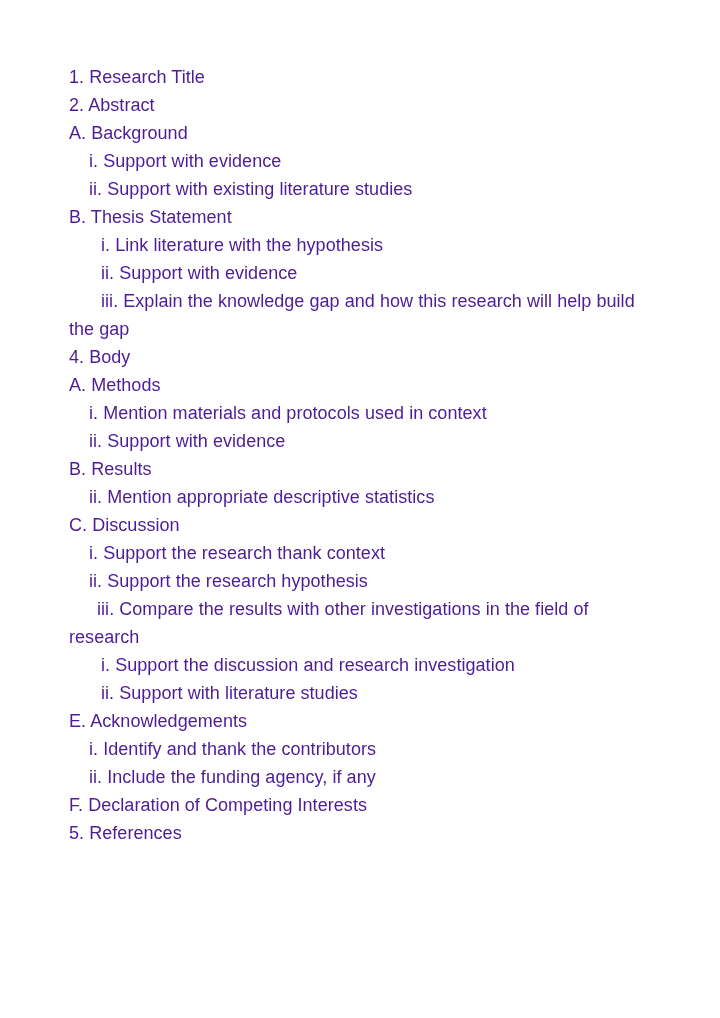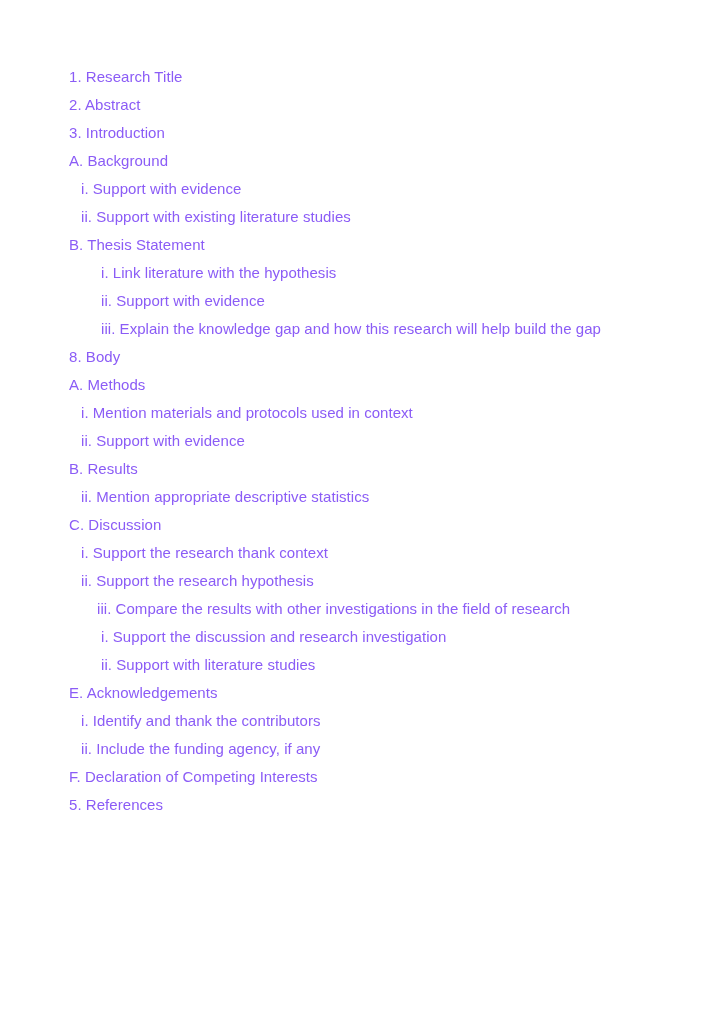--- a/index.html
+++ b/index.html
@@ -30,37 +30,37 @@
     position: absolute;
     left: 69px;
     top: 63px;
     width: 566px;
     margin: 0;
     padding: 0;
     list-style: none;
   }
 
   .outline-line {
-    font-size: 15px;
+    font-size: 18px;
     line-height: 28px;
-    color: #8b5cf6;
+    color: #4c1d95;
     letter-spacing: 0.05px;
     font-weight: 400;
     white-space: normal;
     text-indent: 0;
   }
 
   
   .level-0 {
     margin-left: 0;
   }
 
   
   .level-1 {
-    margin-left: 12px;
+    margin-left: 20px;
   }
 
   
   .level-1-wide {
     margin-left: 32px;
   }
 
   
   .level-1,
   .level-1-wide {
@@ -98,29 +98,28 @@
   .wraps.indent-narrow .lead-indent { width: 28px; }
   .wraps.indent-wide .lead-indent { width: 32px; }
 </style>
 </head>
 <body>
 
 <div id="outline-document">
   <div id="outline-list">
       <div class="outline-line level-0">1. Research Title</div>
       <div class="outline-line level-0">2. Abstract</div>
-      <div class="outline-line level-0">3. Introduction</div>
       <div class="outline-line level-0">A. Background</div>
       <div class="outline-line level-1">i. Support with evidence</div>
       <div class="outline-line level-1">ii. Support with existing literature studies</div>
       <div class="outline-line level-0">B. Thesis Statement</div>
       <div class="outline-line level-1 level-1-wide">i. Link literature with the hypothesis</div>
       <div class="outline-line level-1 level-1-wide">ii. Support with evidence</div>
       <div class="outline-line level-1 level-1-wide wraps indent-wide"><span class="lead-indent"></span><span class="wrap-body">iii. Explain the knowledge gap and how this research will help build the gap</span></div>
-      <div class="outline-line level-0">8. Body</div>
+      <div class="outline-line level-0">4. Body</div>
       <div class="outline-line level-0">A. Methods</div>
       <div class="outline-line level-1">i. Mention materials and protocols used in context</div>
       <div class="outline-line level-1">ii. Support with evidence</div>
       <div class="outline-line level-0">B. Results</div>
       <div class="outline-line level-1">ii. Mention appropriate descriptive statistics</div>
       <div class="outline-line level-0">C. Discussion</div>
       <div class="outline-line level-1">i. Support the research thank context</div>
       <div class="outline-line level-1">ii. Support the research hypothesis</div>
       <div class="outline-line level-1 wraps indent-narrow"><span class="lead-indent"></span><span class="wrap-body">iii. Compare the results with other investigations in the field of research</span></div>
       <div class="outline-line level-1 level-1-wide">i. Support the discussion and research investigation</div>

